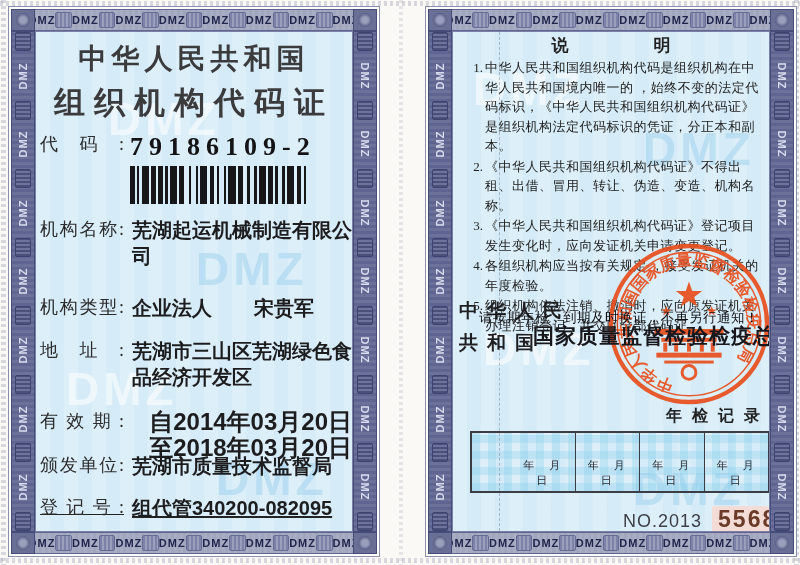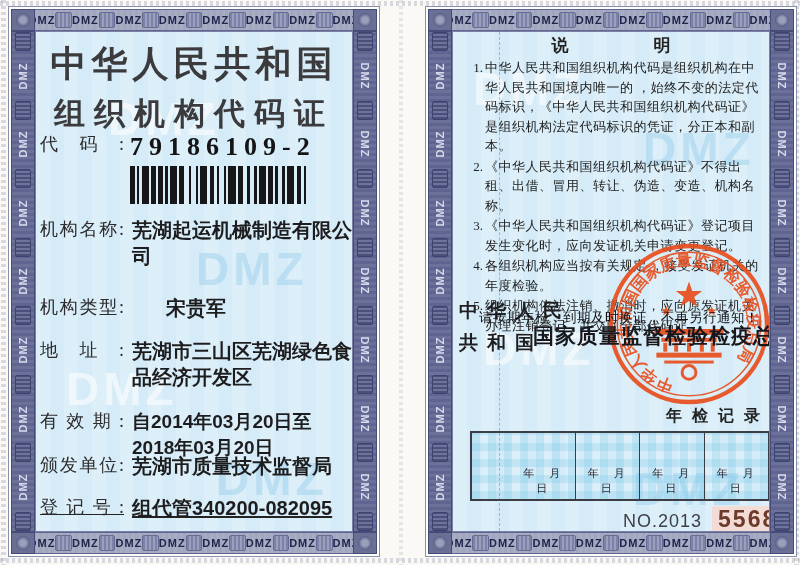--- a/index.html
+++ b/index.html
@@ -38,54 +38,54 @@
   .corner::after{content:"";position:absolute;inset:3px 4px;border-radius:50%;background:radial-gradient(circle,#9aa0bb 30%,#565c85 70%);}
   .c-tl{left:2px;top:2px}.c-tr{right:2px;top:2px}.c-bl{left:2px;bottom:2px}.c-br{right:2px;bottom:2px}
 
   .inner{position:absolute;left:26px;right:26px;top:24px;bottom:24px;background:#d5ebf7;border:1px solid #7b81a4;box-sizing:border-box;overflow:hidden;
     background-image:repeating-linear-gradient(90deg,rgba(255,255,255,.18) 0 14px,transparent 14px 28px);}
   .wm{position:absolute;font-family:"Liberation Sans","DejaVu Sans",sans-serif;font-weight:bold;font-size:46px;letter-spacing:4px;color:rgba(255,255,255,.55);pointer-events:none;}
   .wm.dk{color:rgba(150,205,235,.45);}
 
   
   .titles{position:absolute;top:8px;left:0;right:0;text-align:center;color:#3b3b3d;}
-  .title1{font-size:36px;font-weight:bold;letter-spacing:5px;font-family:Liberation Sans, sans-serif;}
+  .title1{font-size:28px;font-weight:bold;letter-spacing:5px;font-family:Liberation Sans, sans-serif;}
   .title2{font-size:31px;font-weight:bold;letter-spacing:9px;margin-top:4px;font-family:"Liberation Sans","DejaVu Sans",sans-serif;}
   .rowL{position:absolute;left:4px;display:flex;align-items:flex-start;color:#232323;}
   .f-label{display:inline-block;width:84px;text-align:justify;text-align-last:justify;font-size:18px;color:#2c2c2e;flex:none;}
   .f-value{font-size:20px;font-weight:bold;margin-left:8px;color:#1d1d1f;line-height:26px;font-family:"Liberation Sans","DejaVu Sans",sans-serif;}
   .code-row{top:100px;}
   .code-val{font-size:26px;font-weight:bold;letter-spacing:6px;margin-left:6px;color:#141416;}
   .barcode{position:absolute;left:94px;top:134px;width:176px;height:38px;display:flex;}
   .barcode i{height:100%;display:block;}
   .barcode .bar{background:#17171a;}
   .barcode .sp{background:transparent;}
   .r-name{top:185px;}
   .r-type{top:263px;}
   .r-addr{top:306px;}
   .r-valid{top:377px;}
   .r-issue{top:421px;}
   .r-reg{top:463px;text-decoration:underline;}
   .v2gap{display:inline-block;width:42px;}
   .r-addr .f-value{width:228px;}
-  .r-valid .f-value{font-size:19px;letter-spacing:0;}
+  .r-valid .f-value{font-size:24px;letter-spacing:0;text-align:right;}
 
   
   .heading{position:absolute;top:2px;left:0;right:0;text-align:center;font-size:17px;font-weight:bold;color:#222;}
   .notes{position:absolute;top:26px;left:10px;right:6px;color:#222;}
   .note{display:flex;margin-bottom:1px;}
   .note-num{flex:none;width:20px;font-size:13px;line-height:19.5px;text-align:right;padding-right:2px;}
   .note-text{flex:1;font-size:13px;line-height:19.5px;letter-spacing:.5px;}
   .issuer{position:absolute;left:6px;color:#1f1f22;font-size:19px;font-weight:bold;letter-spacing:9px;white-space:nowrap;z-index:5;}
   .iss1{top:266px;} .iss2{top:298px;}
   .reminder{position:absolute;left:26px;top:277px;font-size:13.5px;font-weight:normal;color:#101014;white-space:nowrap;z-index:6;letter-spacing:.5px;}
   .signature{position:absolute;left:80px;top:290px;font-size:21px;font-weight:bold;color:#17171c;white-space:nowrap;z-index:6;letter-spacing:1px;}
   .seal{position:absolute;left:152px;top:208px;width:168px;height:168px;z-index:4;opacity:.92;}
   .annual-title{position:absolute;top:374px;left:17px;width:300px;text-align:right;font-size:16px;font-weight:bold;letter-spacing:10px;color:#222;}
-  .check-table{position:absolute;left:17px;top:399px;width:300px;height:70px;border:2px solid #3c3c44;box-sizing:border-box;display:flex;
+  .check-table{position:absolute;left:17px;top:399px;width:300px;height:62px;border:2px solid #3c3c44;box-sizing:border-box;display:flex;
     background-image:repeating-linear-gradient(90deg,rgba(130,205,235,.30) 0 8px,transparent 8px 16px),repeating-linear-gradient(0deg,rgba(130,205,235,.30) 0 8px,transparent 8px 16px);padding-left:39px;}
   .check-cell{flex:1;border-right:1.5px solid #3c3c44;position:relative;}
   .check-cell:last-child{border-right:none;}
   .ymd{position:absolute;bottom:3px;left:0;right:0;text-align:center;font-size:11px;color:#2a2a30;letter-spacing:2px;}
   .serial{position:absolute;top:474px;left:170px;display:flex;align-items:baseline;z-index:3;}
   .serial-prefix{font-family:Liberation Sans, sans-serif;font-size:18px;color:#3e3e46;letter-spacing:1px;}
   .serial-num{font-family:"Liberation Sans","DejaVu Sans",sans-serif;font-size:23px;font-weight:bold;color:#6b3a28;background:#f4dcd6;padding:0 6px;margin-left:10px;letter-spacing:2px;border-radius:2px;}
   .crease{position:absolute;left:46px;top:0;bottom:0;width:0;border-left:1px dashed rgba(90,92,115,.38);z-index:2;}
 </style>
 </head>
@@ -242,20 +242,21 @@
           <i class="sp" style="flex:1"></i>
           <i class="bar" style="flex:1"></i>
         </div>
 
       <div class="rowL r-name">
         <span class="f-label">机构名称:</span>
         <span class="f-value">芜湖起运机械制造有限公司</span>
       </div>
       <div class="rowL r-type">
         <span class="f-label">机构类型:</span>
+        <span class="f-value">企业法人</span>
         <span class="v2gap"></span>
         <span class="f-value" style="margin-left:0">宋贵军</span>
       </div>
       <div class="rowL r-addr">
         <span class="f-label">地址:</span>
         <span class="f-value">芜湖市三山区芜湖绿色食品经济开发区</span>
       </div>
       <div class="rowL r-valid">
         <span class="f-label">有效期:</span>
         <span class="f-value">自2014年03月20日至2018年03月20日</span>

